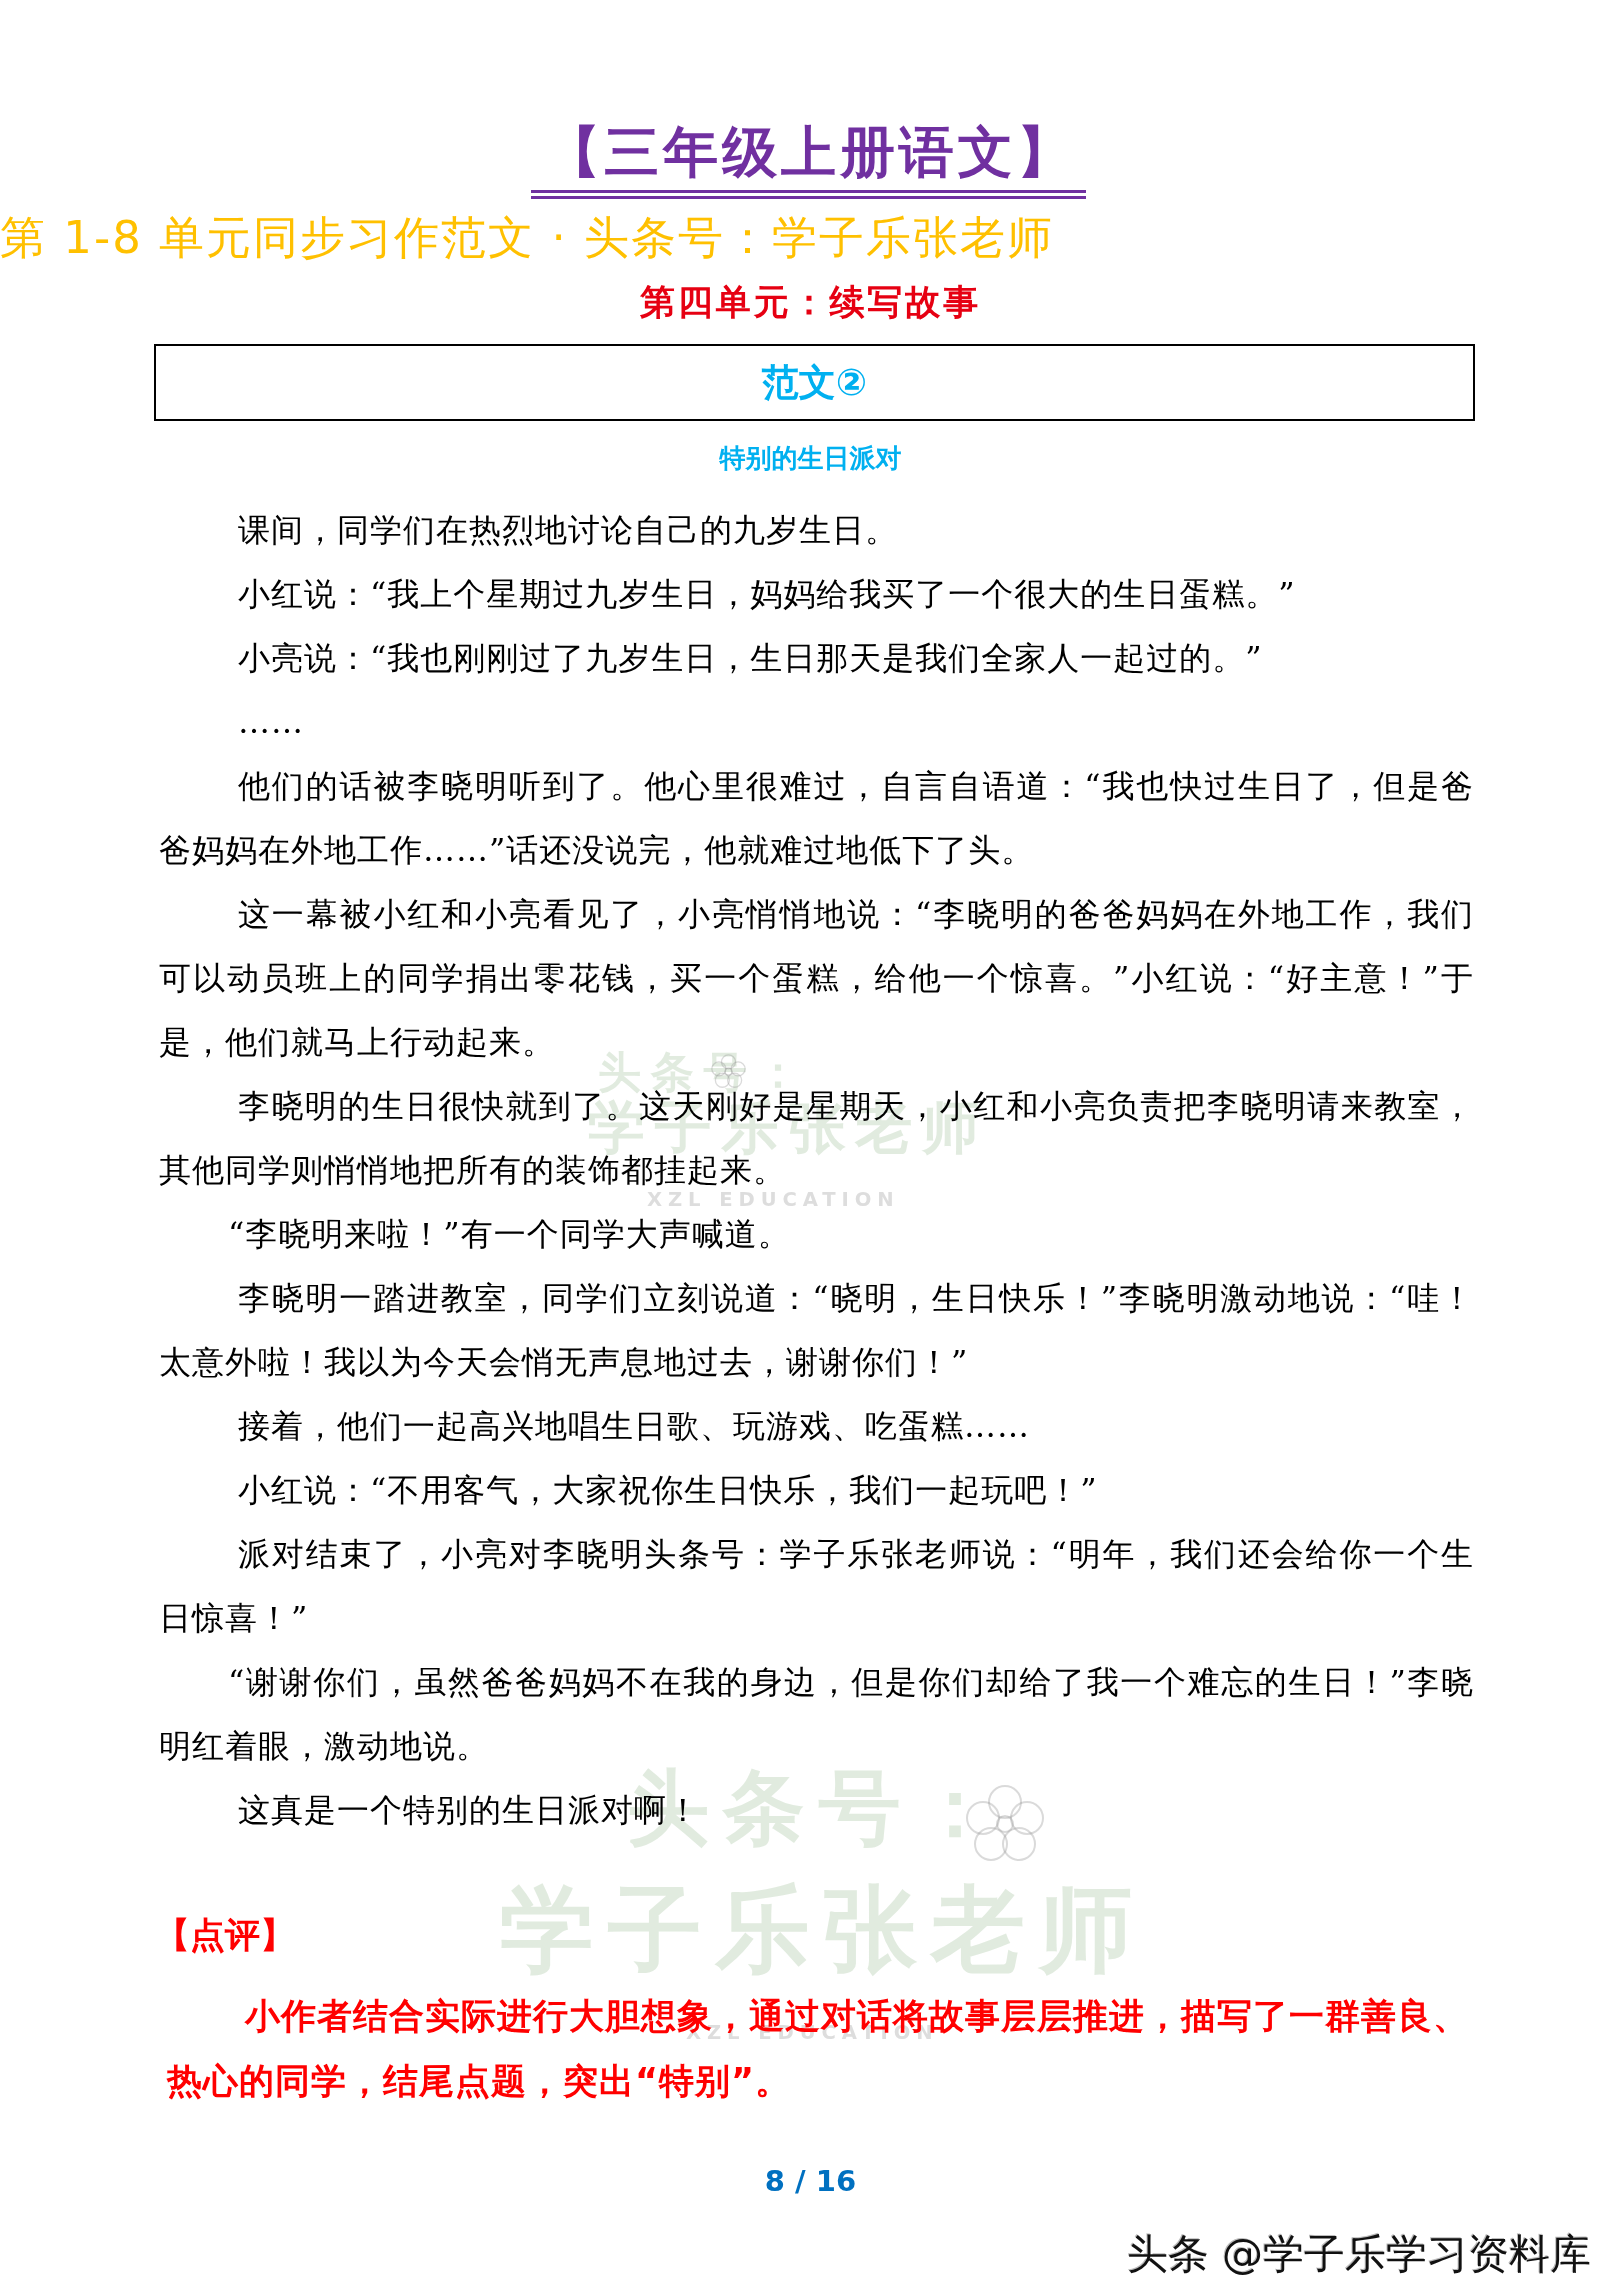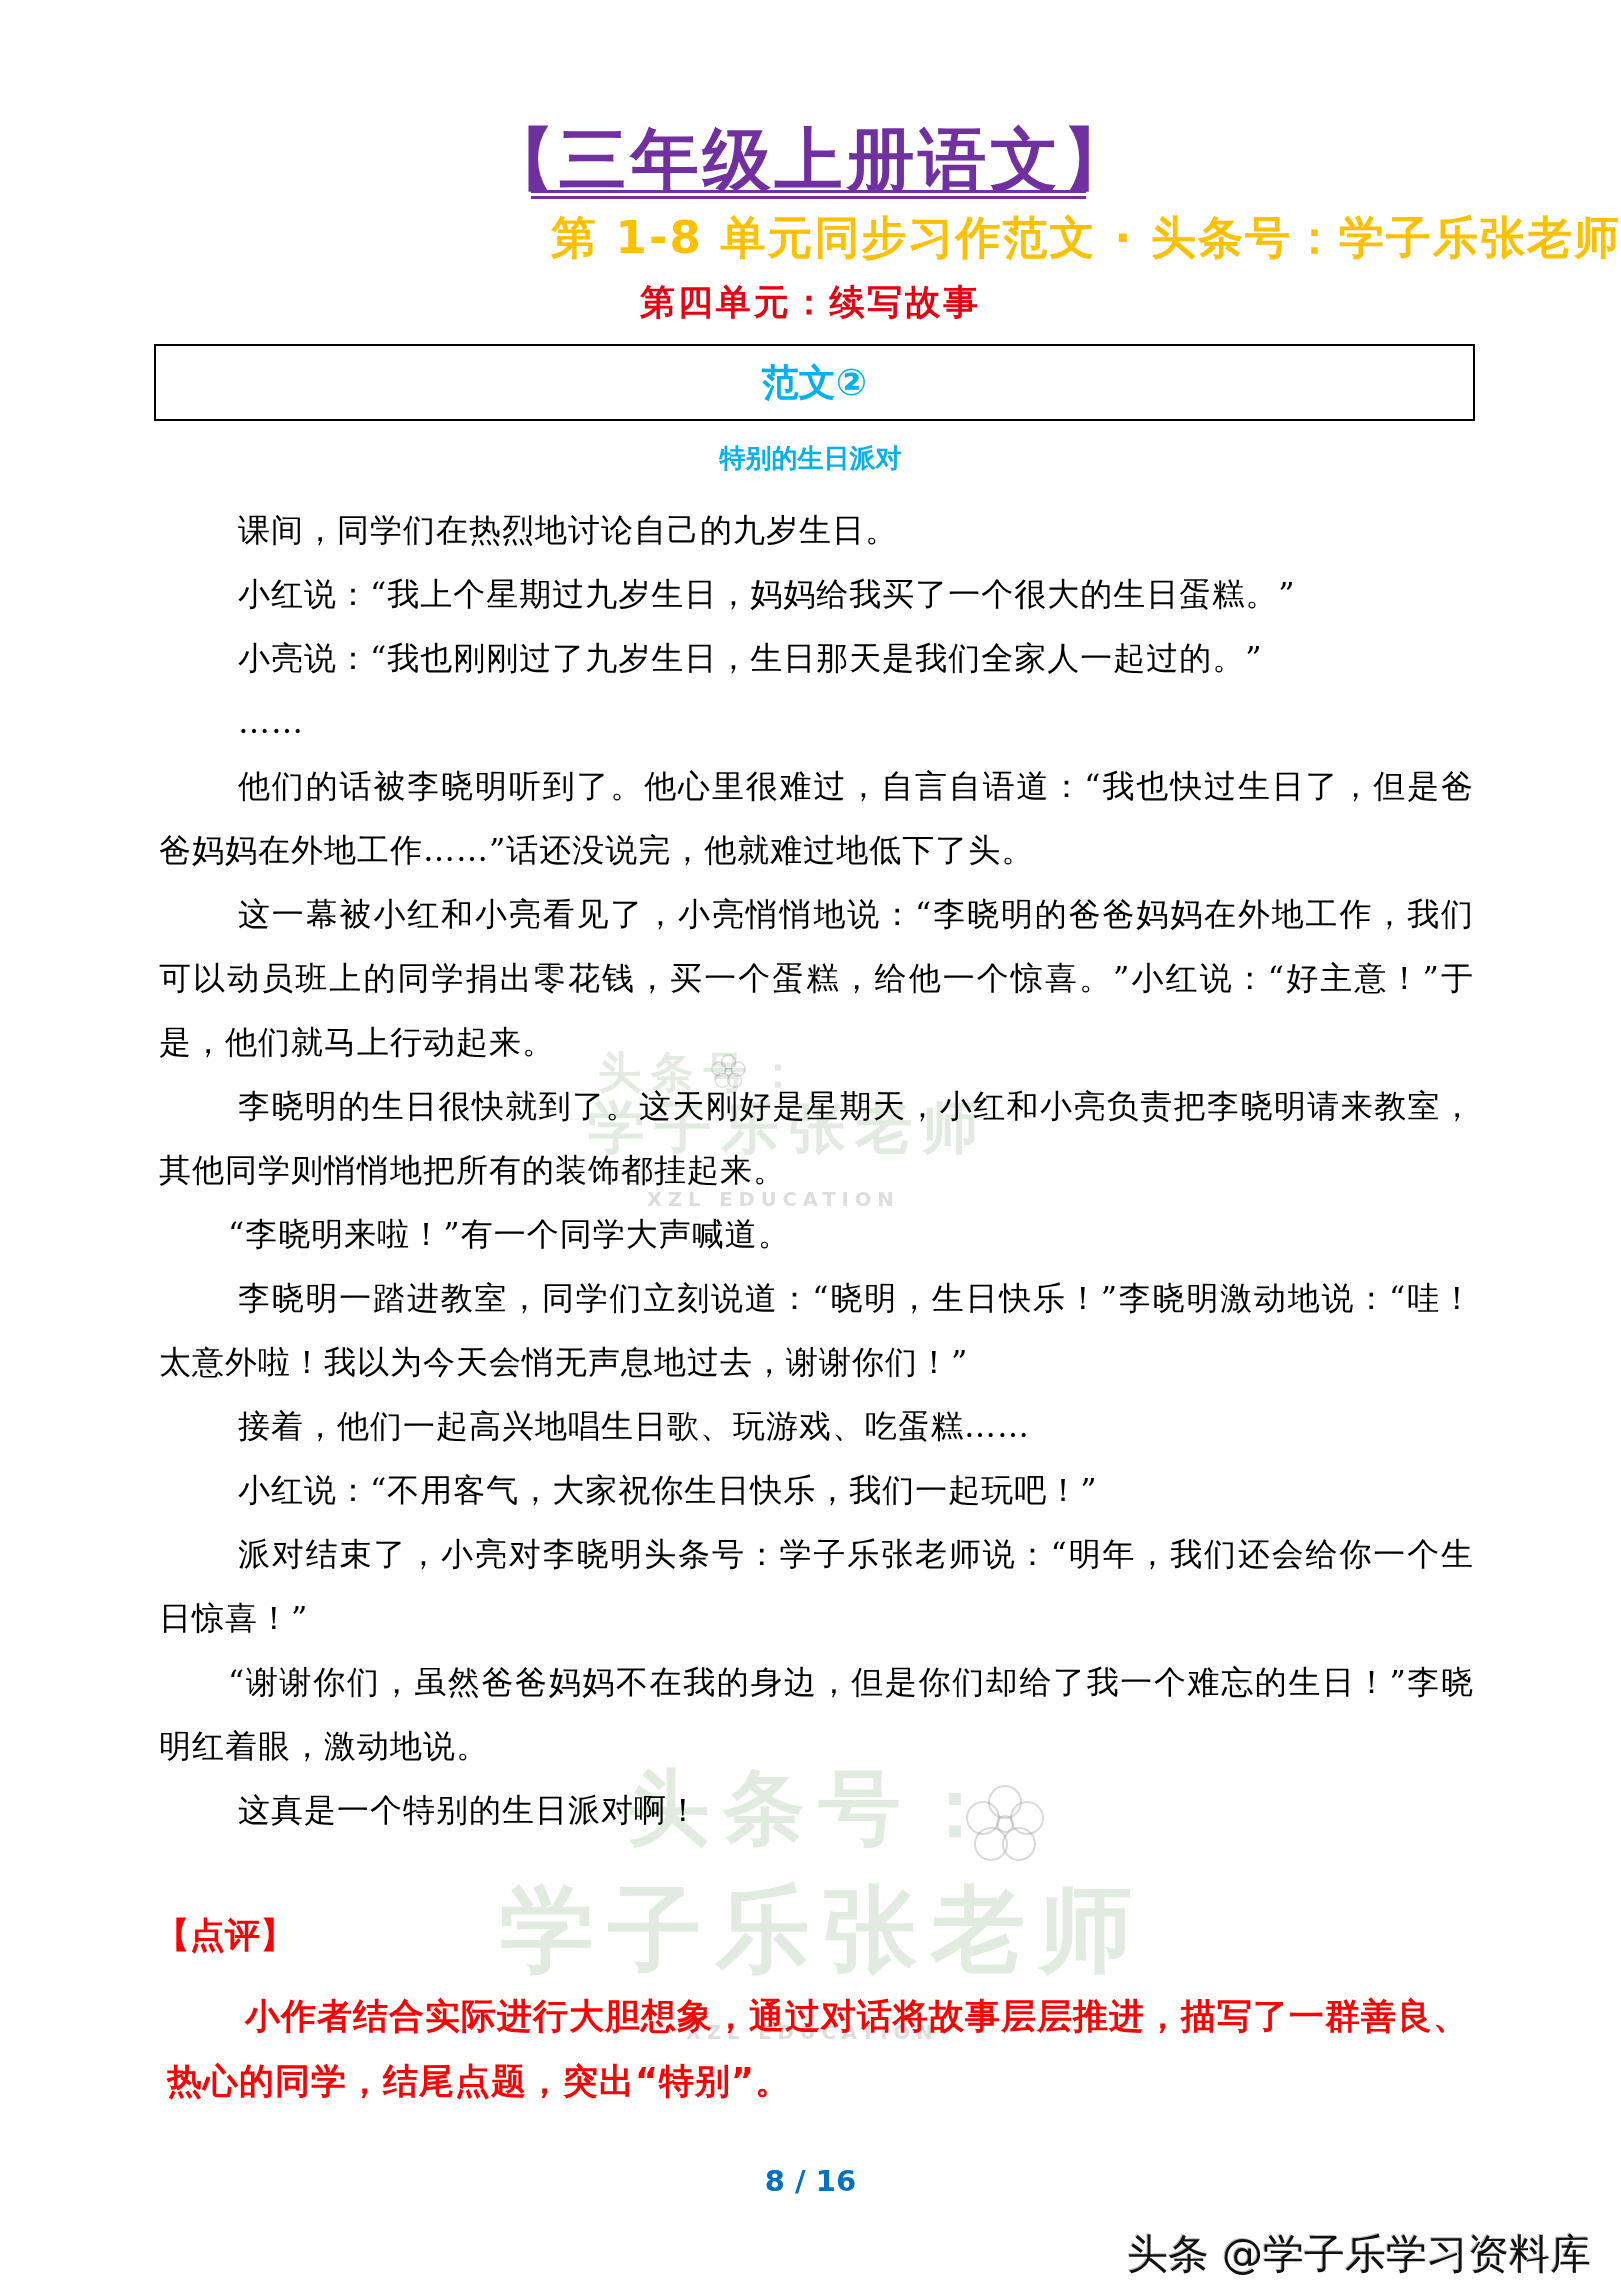--- a/index.html
+++ b/index.html
@@ -1,23 +1,23 @@
 <!DOCTYPE html>
 <html><head>
 <meta charset="utf-8">
 <style>
   html, body { margin: 0; padding: 0; background: #ffffff; }
   body { width: 1621px; height: 2293px; position: relative; overflow: hidden;
          font-family: "DejaVu Serif", "Liberation Serif", serif; color: #000; }
   .title-wrap { position: absolute; left: 0; right: 0; top: 116px; text-align: center; }
   .title { display: inline-block; font-family: "DejaVu Sans", sans-serif; font-weight: bold;
-           font-size: 68px; color: #7030A0; letter-spacing: 3.9px; line-height: 73px; margin-top: 7px; }
+           font-size: 55px; color: #7030A0; letter-spacing: 3.9px; line-height: 73px; }
   .title-rule { position: absolute; left: 531px; width: 555px; height: 2.9px; background: #7030A0; }
-  .subtitle { position: absolute; left: 0; right: 0; top: 208px; text-align: right;
-              font-family: "DejaVu Sans", sans-serif; font-weight: bold; font-size: 45px;
+  .subtitle { position: absolute; left: 0; right: 0; top: 208px; text-align: left;
+              font-family: "DejaVu Sans", sans-serif; font-weight: normal; font-size: 45px;
               color: #FFC000; letter-spacing: 2px; line-height: 59px; }
   .unit { position: absolute; left: 0; right: 0; top: 282px; text-align: center;
           font-family: Liberation Mono, monospace; font-weight: bold; font-size: 35px; color: #E60012;
           letter-spacing: 2.9px; line-height: 47px; }
   .box { position: absolute; left: 154px; top: 344px; width: 1317px; height: 73px;
          border: 2.9px solid #000; text-align: center; }
   .box-label { font-family: "DejaVu Sans", sans-serif; font-weight: bold; font-size: 37px;
                color: #00B0F0; line-height: 73px; }
   .essay-title { position: absolute; left: 0; right: 0; top: 431px; text-align: center;
                  font-family: "DejaVu Sans", sans-serif; font-weight: bold; font-size: 26px;

